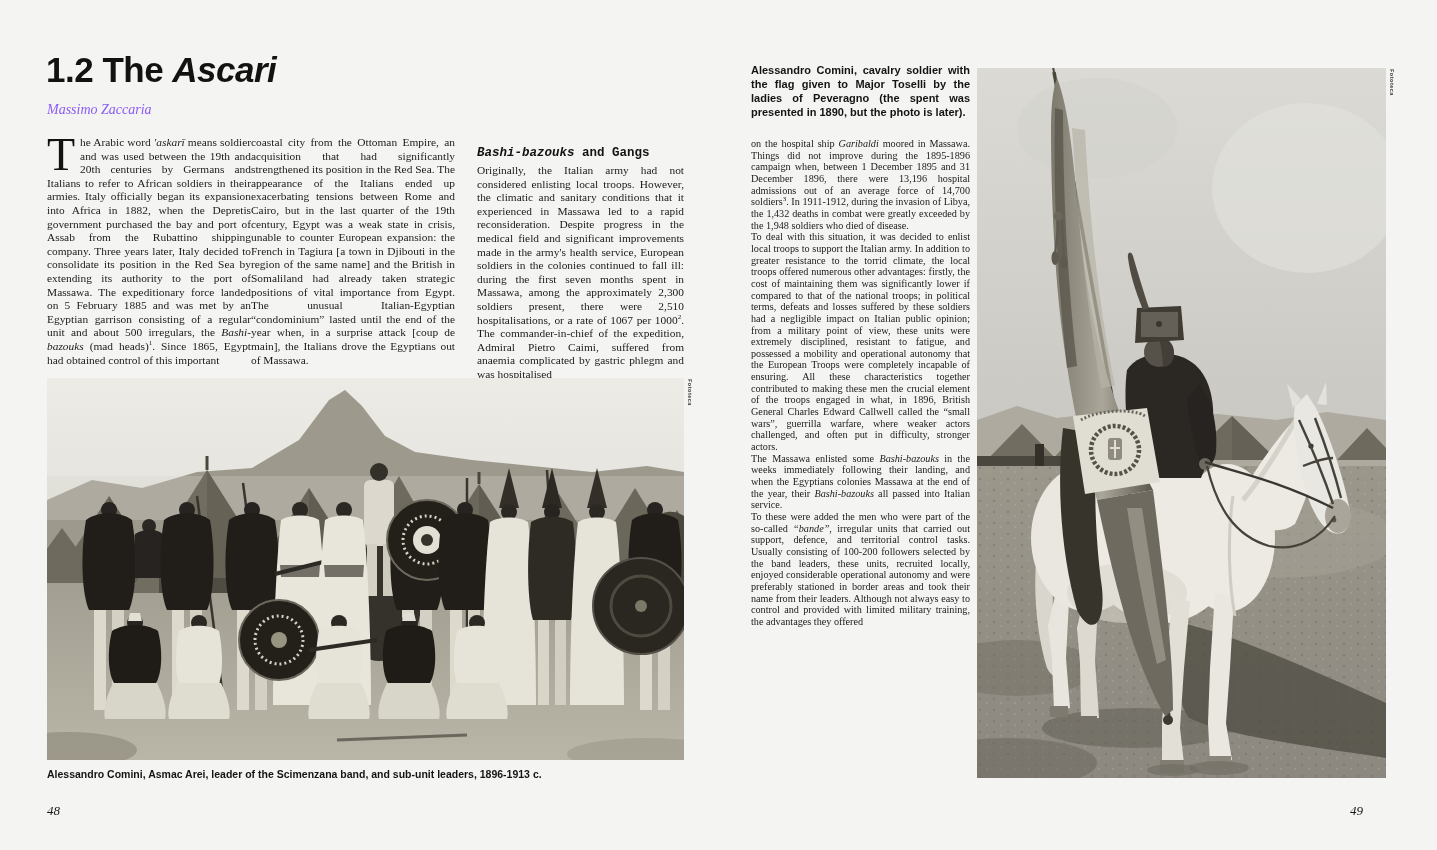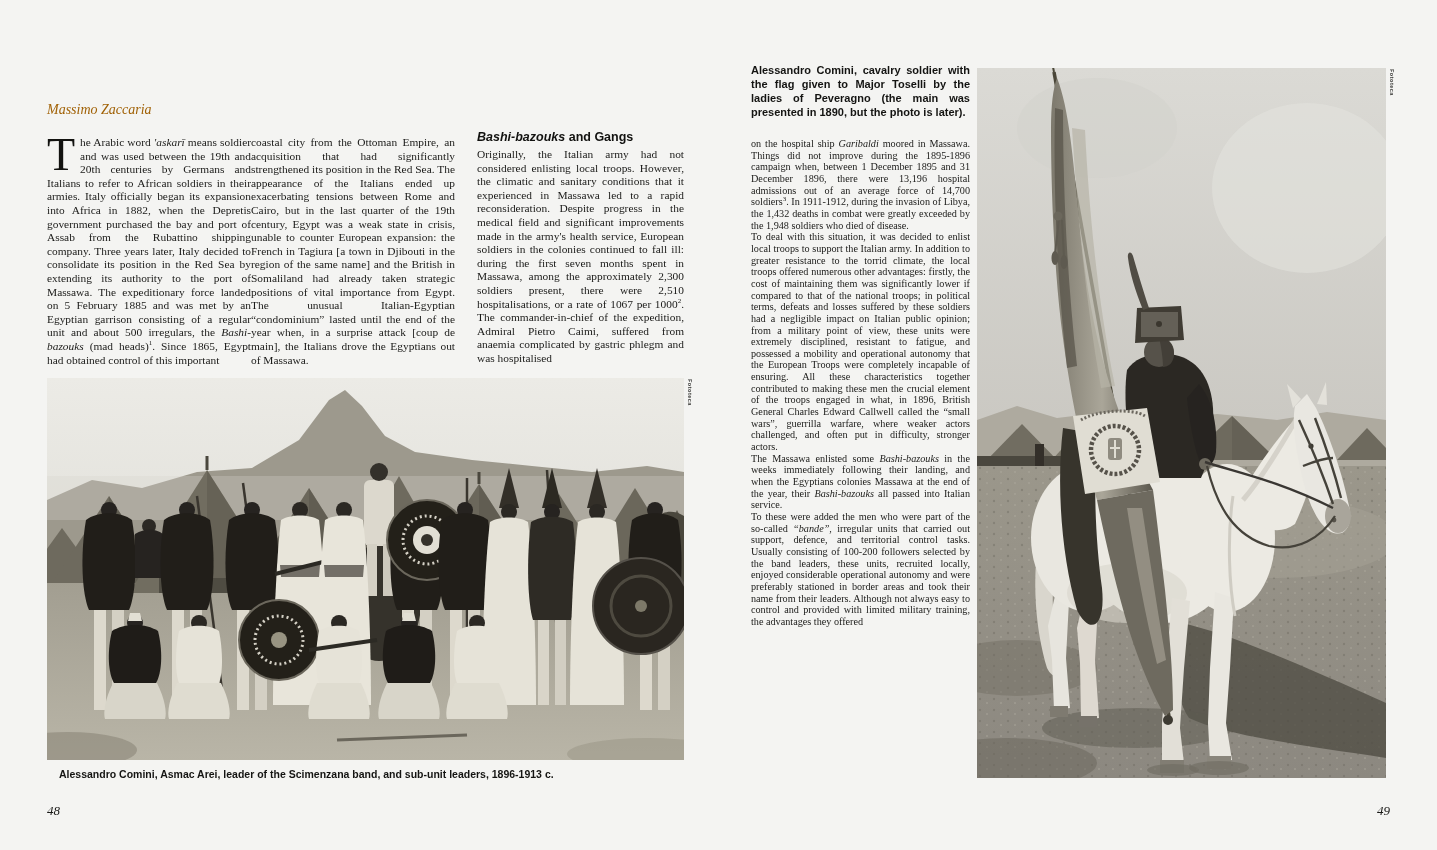--- a/index.html
+++ b/index.html
@@ -9,67 +9,68 @@
   }
   
   .title{
     position:absolute;left:46px;top:50px;margin:0;
     font-family:"Liberation Sans",sans-serif;font-weight:700;
     font-size:35px;letter-spacing:-0.5px;color:#121210;
   }
   .title em{font-style:italic;}
   .author{
     position:absolute;left:47px;top:102px;
-    font-style:italic;font-size:14px;color:#a16207;
+    font-style:italic;font-size:14px;color:#8b5cf6;
   }
   .col{position:absolute;overflow:hidden;}
   .col1{left:47px;top:136px;width:204px;height:244px;}
   .col2{left:251px;top:136px;width:204px;height:244px;}
   .col3{left:477px;top:130px;width:207px;height:250px;}
   .body{
     margin:0;font-size:11.4px;line-height:13.6px;text-align:justify;
     hyphens:auto;-webkit-hyphens:auto;
   }
   .it{font-style:italic;}
   sup{font-size:7px;line-height:0;vertical-align:super;}
   .dropcap{
     float:left;font-size:46px;line-height:36px;height:38px;
     padding:1px 5px 0 0;font-family:"Liberation Serif",serif;color:#121210;
   }
   .subhead{
-    margin:0 0 4px 0;font-family:Liberation Sans, sans-serif;
+    margin:16px 0 4px 0;font-family:Liberation Mono, monospace;
     font-weight:700;font-size:12.5px;color:#121210;
   }
   .photo{position:absolute;margin:0;padding:0;line-height:0;background:#ddd;}
   .photoL{left:47px;top:378px;width:637px;height:382px;}
   .photoR{left:977px;top:68px;width:409px;height:710px;}
   .photo svg{width:100%;height:100%;display:block;}
   .credit{
     position:absolute;writing-mode:vertical-rl;font-family:"Liberation Sans",sans-serif;
     font-size:5.5px;letter-spacing:0.5px;color:#3a3a38;font-weight:700;
   }
   .creditL{left:687px;top:379px;}
   .creditR{left:1389px;top:69px;}
   .caption{
     position:absolute;font-family:"Liberation Sans",sans-serif;
     font-weight:700;color:#141412;
   }
-  .captionL{left:59px;top:768px;width:640px;font-size:10.5px;line-height:13px;}
+  .captionL{left:47px;top:768px;width:640px;font-size:10.5px;line-height:13px;}
   .captionR{left:751px;top:63px;width:219px;font-size:11px;line-height:14px;text-align:justify;}
   .colR{left:751px;top:138px;width:219px;height:646px;}
   .colR .body{font-size:10.2px;line-height:11.65px;font-family:Liberation Serif, serif;}
   .folio{position:absolute;font-size:13px;color:#1a1a18;font-style:italic;}
   .folioL{left:47px;top:803px;}
-  .folioR{right:47px;top:803px;width:40px;text-align:right;}
+  .folioR{right:47px;top:803px;width:40px;}
 </style>
 </head>
 <body>
 
 <div class="spread">
 
+  <h1 class="title"><span>1.2 The </span><em>Ascari</em></h1>
 
   <div class="author">Massimo Zaccaria</div>
 
   <div class="col col1">
     <p class="body"><span class="dropcap">T</span><span><span>he Arabic word </span><span class="it">'askarī</span><span> means soldier and was used between the 19th and 20th centuries by Germans and Italians to refer to African soldiers in their armies. Italy officially began its expansion into Africa in 1882, when the Depretis government purchased the bay and port of Assab from the Rubattino shipping company. Three years later, Italy decided to consolidate its position in the Red Sea by extending its authority to the port of Massawa. The expeditionary force landed on 5 February 1885 and was met by an Egyptian garrison consisting of a regular unit and about 500 irregulars, the </span><span class="it">Bashi-bazouks</span><span> (mad heads)</span><sup>1</sup><span>. Since 1865, Egypt had obtained control of this important</span></span></p>
   </div>
 
   <div class="col col2">
     <p class="body"><span>coastal city from the Ottoman Empire, an acquisition that had significantly strengthened its position in the Red Sea. The appearance of the Italians ended up exacerbating tensions between Rome and Cairo, but in the last quarter of the 19th century, Egypt was a weak state in crisis, unable to counter European expansion: the French in Tagiura [a town in Djibouti in the region of the same name] and the British in Somaliland had already taken strategic positions of vital importance from Egypt. The unusual Italian-Egyptian “condominium” lasted until the end of the year when, in a surprise attack [coup de main], the Italians drove the Egyptians out of Massawa.</span></p>
   </div>
@@ -206,21 +207,21 @@
       <use href="#figKneel" x="430" y="303"></use>
       <line x1="290" y1="362" x2="420" y2="357" stroke="#6b675c" stroke-width="3"></line>
       <ellipse cx="20" cy="372" rx="70" ry="18" fill="#8a8678" opacity="0.6"></ellipse>
       <ellipse cx="600" cy="376" rx="80" ry="16" fill="#989484" opacity="0.5"></ellipse>
     </svg>
   </figure>
   <div class="credit creditL">Fototeca</div>
   <div class="caption captionL">Alessandro Comini, Asmac Arei, leader of the Scimenzana band, and sub-unit leaders, 1896-1913 c.</div>
   <div class="folio folioL">48</div>
 
-  <div class="caption captionR">Alessandro Comini, cavalry soldier with the flag given to Major Toselli by the ladies of Peveragno (the main was presented in 1890, but the photo is later).</div>
+  <div class="caption captionR">Alessandro Comini, cavalry soldier with the flag given to Major Toselli by the ladies of Peveragno (the spent was presented in 1890, but the photo is later).</div>
 
   <div class="col colR">
     <p class="body"><span>on the hospital ship </span><span class="it">Garibaldi</span><span> moored in Massawa. Things did not improve during the 1895-1896 campaign when, between 1 December 1895 and 31 December 1896, there were 13,196 hospital admissions out of an average force of 14,700 soldiers</span><sup>3</sup><span>. In 1911-1912, during the invasion of Libya, the 1,432 deaths in combat were greatly exceeded by the 1,948 soldiers who died of disease.</span></p>
     <p class="body"><span>To deal with this situation, it was decided to enlist local troops to support the Italian army. In addition to greater resistance to the torrid climate, the local troops offered numerous other advantages: firstly, the cost of maintaining them was significantly lower if compared to that of the national troops; in political terms, defeats and losses suffered by these soldiers had a negligible impact on Italian public opinion; from a military point of view, these units were extremely disciplined, resistant to fatigue, and possessed a mobility and operational autonomy that the European Troops were completely incapable of ensuring. All these characteristics together contributed to making these men the crucial element of the troops engaged in what, in 1896, British General Charles Edward Callwell called the “small wars”, guerrilla warfare, where weaker actors challenged, and often put in difficulty, stronger actors.</span></p>
     <p class="body"><span>The Massawa enlisted some </span><span class="it">Bashi-bazouks</span><span> in the weeks immediately following their landing, and when the Egyptians colonies Massawa at the end of the year, their </span><span class="it">Bashi-bazouks</span><span> all passed into Italian service.</span></p>
     <p class="body"><span>To these were added the men who were part of the so-called </span><span class="it">“bande”</span><span>, irregular units that carried out support, defence, and territorial control tasks. Usually consisting of 100-200 followers selected by the band leaders, these units, recruited locally, enjoyed considerable operational autonomy and were preferably stationed in border areas and took their name from their leaders. Although not always easy to control and provided with limited military training, the advantages they offered</span></p>
   </div>
 
   <figure class="photo photoR">
     <svg viewBox="0 0 409 710" preserveAspectRatio="none">

